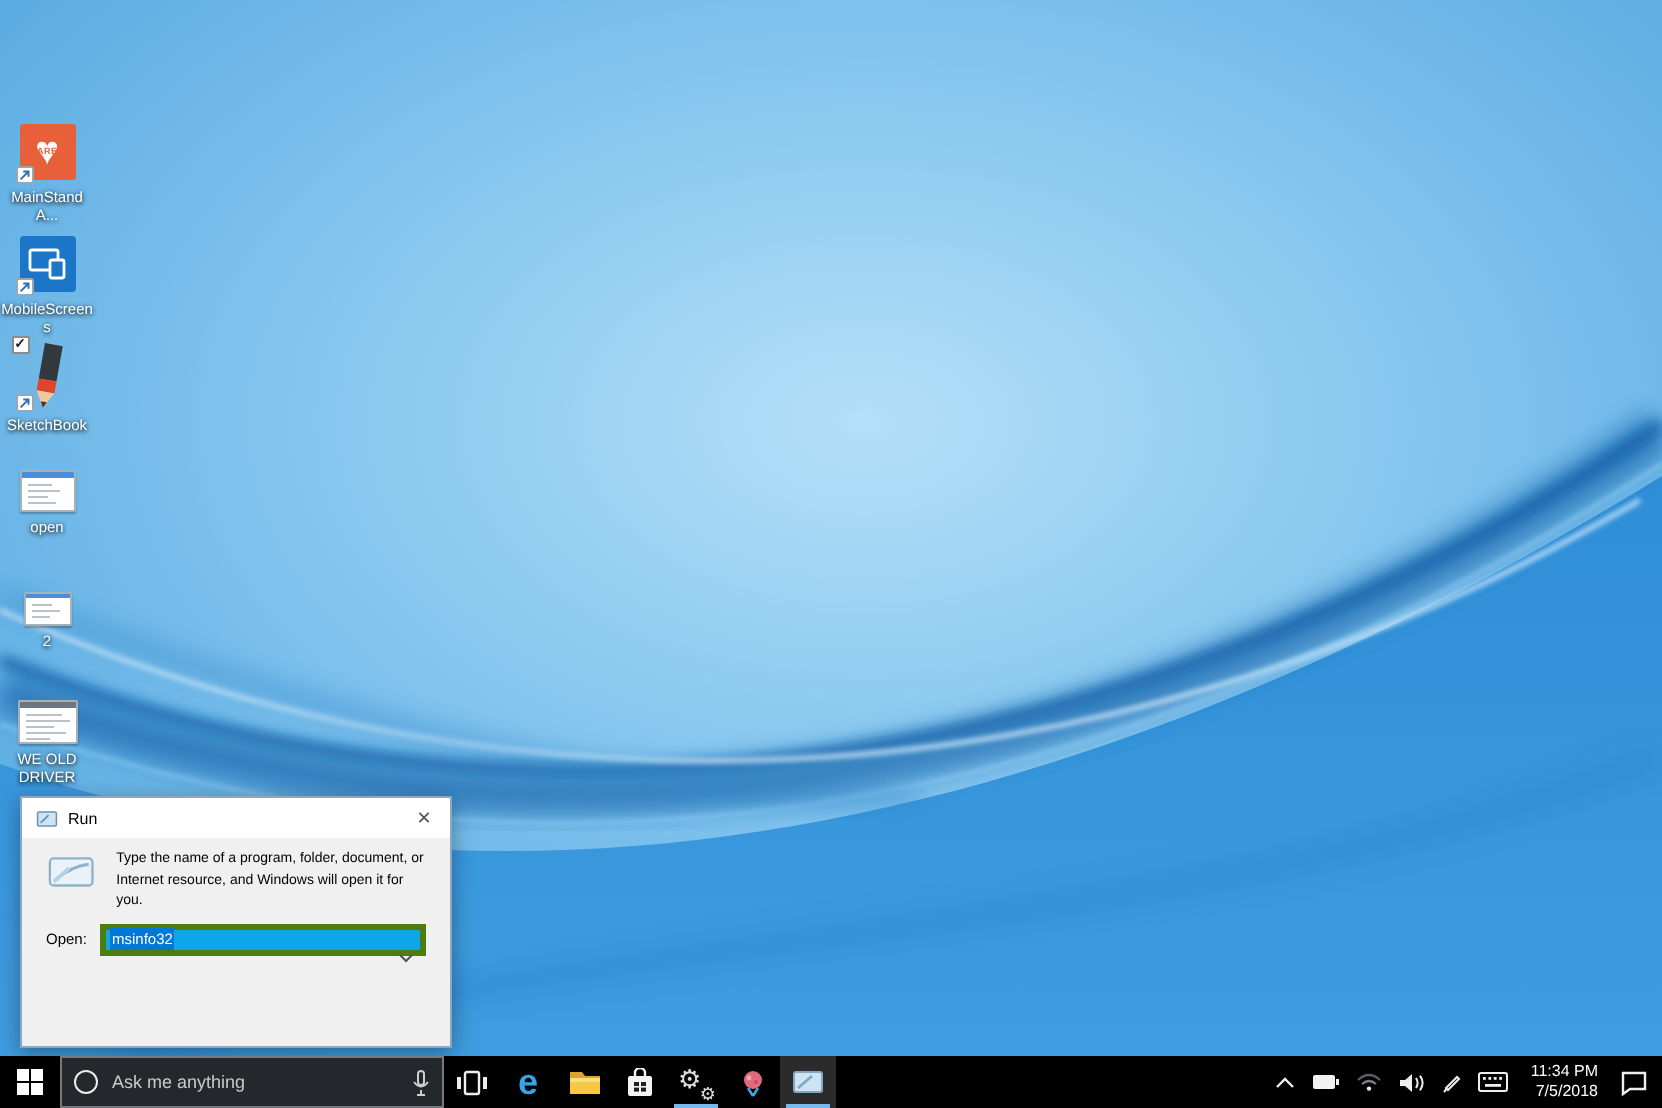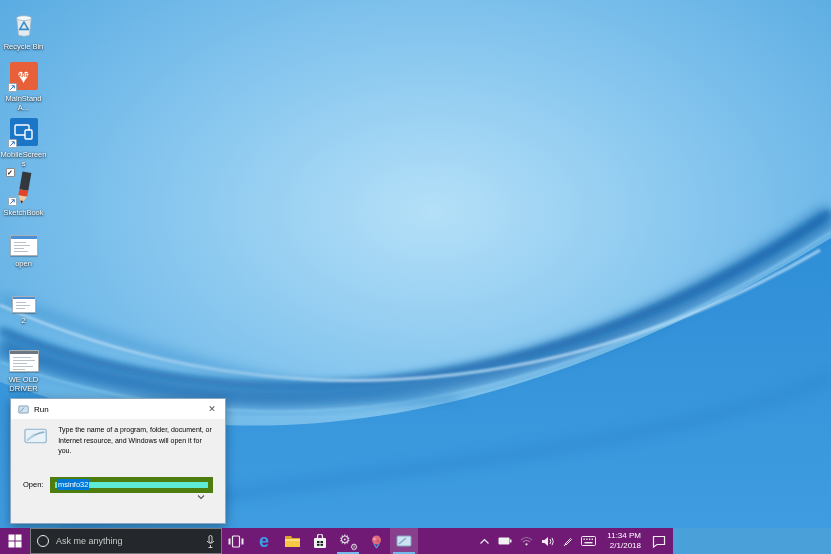--- a/index.html
+++ b/index.html
@@ -31,31 +31,31 @@
   .doc-icon .ln { position:absolute; left:3px; height:1px; background:#b9c2ca; }
 
   
   .dialog { position:absolute; left:10px; top:398px; width:216px; height:126px; background:#f0f0f0; border:1px solid #88a8c3; box-shadow:0 3px 10px rgba(0,0,0,.35); }
   .dlg-titlebar { height:20px; background:#fff; display:flex; align-items:center; padding-left:7px; }
   .dlg-title { font-size:8px; color:#000; margin-left:5px; flex:1; }
   .dlg-close { width:26px; height:20px; display:flex; align-items:center; justify-content:center; font-size:9px; color:#555; cursor:default; }
   .dlg-body { padding:6px 12px 0 12px; }
   .dlg-msg-row { display:flex; gap:9px; }
   .dlg-msg { font-size:7px; line-height:1.5; color:#000; width:160px; }
-  .dlg-open-row { display:flex; align-items:center; margin-top:20px; }
+  .dlg-open-row { display:flex; align-items:center; margin-top:5px; }
   .dlg-open-label { font-size:7.5px; color:#000; width:27px; }
-  .combo { flex:1; height:16px; background:#5eead4; border:5px solid #4d7c0f; display:flex; align-items:center; padding-left:2px; position:relative; }
+  .combo { flex:1; height:16px; background:#0ea5e9; border:3px solid #4d7c0f; display:flex; align-items:center; padding-left:2px; position:relative; }
   .combo .sel { background:#0078d7; color:#fff; font-size:7.5px; padding:0 1px; line-height:11px; }
   .combo .chev { position:absolute; right:3px; top:4px; }
   .dlg-btn-row { display:flex; justify-content:flex-end; gap:11px; margin-top:17px; padding-right:7px; }
   .dlg-btn { width:45px; height:18px; background:#e1e1e1; border:1px solid #adadad; font-size:7.5px; font-family:"Liberation Sans",sans-serif; color:#000; }
   .dlg-btn.focused { border:1px solid #0078d7; box-shadow:inset 0 0 0 1px #cfe4f7; }
 
   
-  .taskbar { position:absolute; left:0; bottom:0; width:673px; height:26px; background:#701a75; display:flex; align-items:stretch; }
+  .taskbar { position:absolute; left:0; bottom:0; width:831px; height:26px; background:#000000; display:flex; align-items:stretch; }
   .tb-btn { width:28px; display:flex; align-items:center; justify-content:center; position:relative; cursor:default; }
   .tb-btn.start { width:30px; }
   .tb-btn.running::after { content:""; position:absolute; left:3px; right:3px; bottom:0; height:2px; background:#76b9ed; }
   .tb-btn.active { background:rgba(255,255,255,.17); }
   .tb-search { width:192px; background:#24272b; border:1px solid #767a7e; display:flex; align-items:center; margin:0; padding:0 6px; }
   .tb-search .ring { width:12px; height:12px; border:1.5px solid #ececec; border-radius:50%; margin-right:7px; flex:none; }
   .tb-search .ph { flex:1; font-size:9px; color:#c9c9c9; white-space:nowrap; overflow:hidden; }
   .edge-e { color:#35a3e8; font-size:18px; font-weight:bold; line-height:18px; }
   .gear-wrap { position:relative; width:18px; height:16px; color:#dcdcdc; }
   .gear-wrap .g1 { position:absolute; left:0; top:-1px; font-size:13px; }
@@ -94,30 +94,20 @@
     <rect width="831" height="528" fill="url(#glow)"></rect>
     <path d="M0,382 C 240,468 520,430 831,238 L831,528 L0,528 Z" fill="url(#botg)"></path>
     <path d="M0,345 C 260,445 560,400 831,215" stroke="#1766ae" stroke-width="22" fill="none" opacity="0.7" filter="url(#b6)"></path>
     <path d="M0,330 C 250,430 560,396 831,212" stroke="#0f5ba6" stroke-width="6" fill="none" opacity="0.75" filter="url(#b3)"></path>
     <path d="M0,305 C 240,412 540,415 820,250" stroke="#d5edfe" stroke-width="3" fill="none" opacity="0.7" filter="url(#b1)"></path>
     <path d="M0,362 C 260,455 540,420 831,232" stroke="#8fd0f5" stroke-width="2" fill="none" opacity="0.6" filter="url(#b1)"></path>
     <path d="M0,298 C 150,356 300,398 460,400" stroke="#2f86c8" stroke-width="10" fill="none" opacity="0.45" filter="url(#b6)"></path>
     <path d="M60,528 C 300,468 600,468 831,378" stroke="#2c86cf" stroke-width="14" fill="none" opacity="0.45" filter="url(#b6)"></path>
   </svg>
 
-  <div class="desk-cell" style="top:8px;">
-    <div class="desk-art">
-      <svg width="30" height="30" viewBox="0 0 24 24">
-        <path d="M6.2 7.5 L17.8 7.5 L16.4 21 Q12 22.6 7.6 21 Z" fill="#e3eaf0" stroke="#9fb2c0" stroke-width="0.6"></path>
-        <ellipse cx="12" cy="7.3" rx="6" ry="1.9" fill="#f3f8fb" stroke="#9fb2c0" stroke-width="0.6"></ellipse>
-        <path d="M12 10.5 l3.4 5.8 h-6.8 z" fill="none" stroke="#3b8dc8" stroke-width="1.3"></path>
-      </svg>
-    </div>
-    <div class="desk-label">Recycle Bin</div>
-  </div>
 
   <div class="desk-cell" style="top:60px;">
     <div class="desk-art">
       <div class="icon-cares">
         <span class="heart">♥</span>
         <span class="heart-text">CARES</span>
       </div>
       <span class="sc-arrow">
         <svg viewBox="0 0 8 8">
             <path d="M1.5 6.5 L6 2 M3 2 h3 v3" stroke="#2f6fb8" stroke-width="1.1" fill="none"></path>
@@ -346,21 +336,21 @@
           <rect x="0.5" y="0.5" width="14" height="9" rx="1" fill="none" stroke="#eee" stroke-width="1"></rect>
           <rect x="2.5" y="2.5" width="1.4" height="1.4" fill="#eee"></rect>
             <rect x="5.2" y="2.5" width="1.4" height="1.4" fill="#eee"></rect>
           <rect x="7.9" y="2.5" width="1.4" height="1.4" fill="#eee"></rect>
             <rect x="10.6" y="2.5" width="1.4" height="1.4" fill="#eee"></rect>
           <rect x="3.5" y="6" width="8" height="1.4" fill="#eee"></rect>
         </svg>
       </span>
       <span class="clock">
         <div>11:34 PM</div>
-        <div>2/1/2018</div>
+        <div>7/5/2018</div>
       </span>
       <span class="tray-ic">
         <svg width="14" height="13" viewBox="0 0 14 13">
           <path d="M1.5 1.5 h11 v8 h-7.5 l-3.5 2.5 Z" fill="none" stroke="#eee" stroke-width="1.2"></path>
         </svg>
       </span>
     </div>
   </div>
 </div>
 

